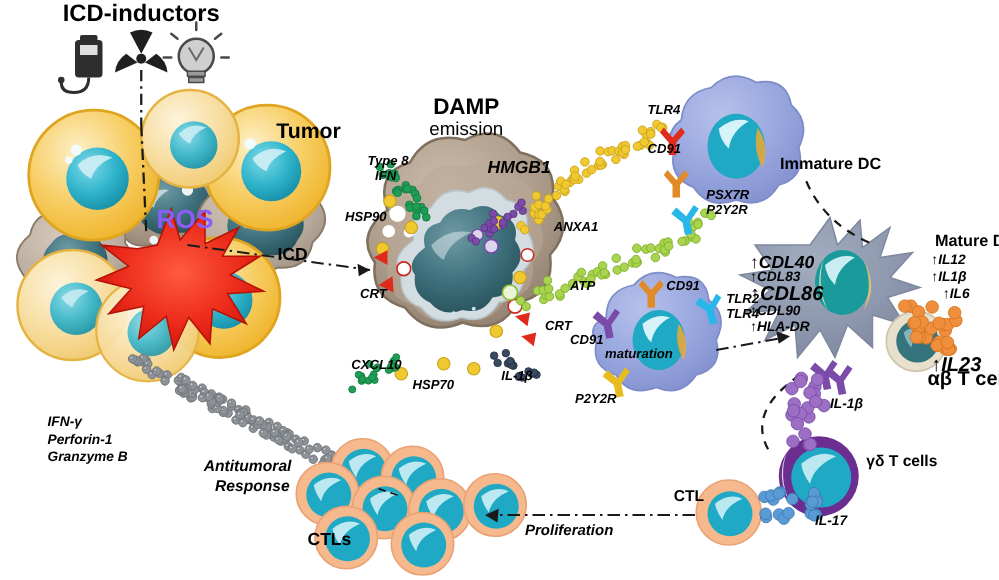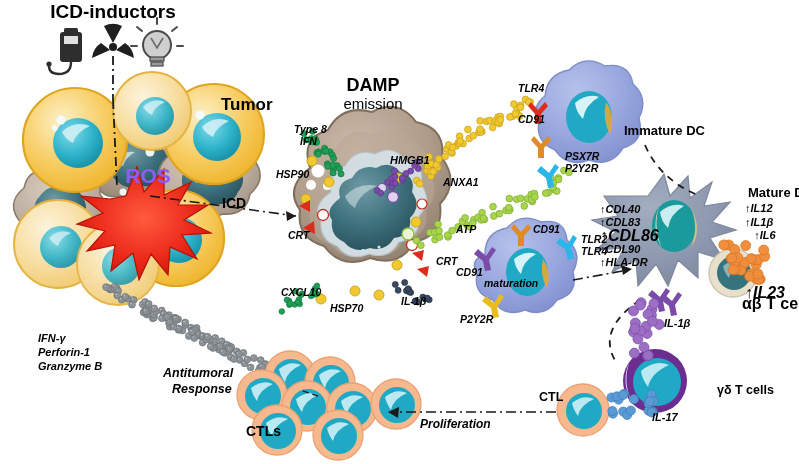--- a/index.html
+++ b/index.html
@@ -929,54 +929,54 @@
 <div class="lbl ital" style="left:294px;top:124px;font-size:10.5px;">Type 8</div>
 <div class="lbl ital" style="left:300px;top:136px;font-size:10.5px;">IFN</div>
 <div class="lbl ital" style="left:276px;top:169px;font-size:10.5px;">HSP90</div>
 <div class="lbl ital" style="left:288px;top:230px;font-size:10.5px;">CRT</div>
 <div class="lbl ital" style="left:281px;top:287px;font-size:10.5px;">CXCL10</div>
 <div class="lbl ital" style="left:330px;top:303px;font-size:10.5px;">HSP70</div>
 <div class="lbl ital" style="left:401px;top:296px;font-size:10.5px;">IL-1β</div>
 <div class="lbl ital" style="left:436px;top:256px;font-size:10.5px;">CRT</div>
 <div class="lbl ital" style="left:456px;top:224px;font-size:10.5px;">ATP</div>
 <div class="lbl ital" style="left:443px;top:177px;font-size:10.5px;">ANXA1</div>
-<div class="lbl ital" style="left:390px;top:126px;font-size:11px;margin-top:29px;">HMGB1</div>
+<div class="lbl ital" style="left:390px;top:126px;font-size:14px;">HMGB1</div>
 
 <div class="lbl ital" style="left:518px;top:83px;font-size:10.5px;">TLR4</div>
 <div class="lbl ital" style="left:518px;top:114px;font-size:10.5px;">CD91</div>
 <div class="lbl ital" style="left:565px;top:151px;font-size:10.5px;">PSX7R</div>
 <div class="lbl ital" style="left:565px;top:163px;font-size:10.5px;">P2Y2R</div>
 
 <div class="lbl ital" style="left:533px;top:224px;font-size:10.5px;">CD91</div>
 <div class="lbl ital" style="left:581px;top:234px;font-size:10.5px;">TLR2</div>
 <div class="lbl ital" style="left:581px;top:246px;font-size:10.5px;">TLR4</div>
 <div class="lbl ital" style="left:456px;top:267px;font-size:10.5px;">CD91</div>
 <div class="lbl ital" style="left:460px;top:314px;font-size:10.5px;">P2Y2R</div>
 
 <div class="lbl bold" style="left:624px;top:124px;font-size:13px;">Immature DC</div>
 <div class="lbl bold" style="left:748px;top:186px;font-size:13px;">Mature DC</div>
 <div class="lbl ital" style="left:484px;top:278px;font-size:10.5px;">maturation</div>
 
 <div style="position:absolute;left:600px;top:203px;">
-  <div class="ital" style="font-size:11px;line-height:13.2px;">↑CDL40</div>
+  <div class="ital" style="font-size:14px;line-height:13.2px;">↑CDL40</div>
   <div class="ital" style="font-size:11px;line-height:13.2px;">↑CDL83</div>
   <div class="ital" style="font-size:16px;line-height:13.2px;">↑CDL86</div>
   <div class="ital" style="font-size:11px;line-height:13.2px;">↑CDL90</div>
   <div class="ital" style="font-size:11px;line-height:13.2px;">↑HLA-DR</div>
 </div>
 
 <div style="position:absolute;left:745px;top:202px;">
   <div class="ital" style="font-size:11px;line-height:13.6px;">↑IL12</div>
   <div class="ital" style="font-size:11px;line-height:13.6px;">↑IL1β</div>
   <div class="ital" style="font-size:11px;line-height:13.6px;text-align:center;">↑IL6</div>
   <div class="ital" style="font-size:16px;line-height:13.6px;margin-top:43px;">↑IL23</div>
 </div>
 
 <div class="lbl bold" style="left:742px;top:295px;font-size:16px;">αβ T cells</div>
-<div class="lbl bold" style="left:693px;top:384px;font-size:12.5px;margin-left:24px;">γδ T cells</div>
+<div class="lbl bold" style="left:693px;top:363px;font-size:12.5px;">γδ T cells</div>
 <div class="lbl ital" style="left:664px;top:318px;font-size:11px;">IL-1β</div>
 <div class="lbl ital" style="left:652px;top:412px;font-size:11px;">IL-17</div>
 <div class="lbl bold" style="left:539px;top:391px;font-size:12.5px;">CTL</div>
 <div class="lbl bold" style="left:246px;top:424px;font-size:14px;">CTLs</div>
 <div class="lbl ital" style="left:420px;top:418px;font-size:12px;">Proliferation</div>
 
 <div style="position:absolute;left:38px;top:316px;margin-top:15px;">
   <div class="ital" style="font-size:11px;line-height:14px;">IFN-γ</div>
   <div class="ital" style="font-size:11px;line-height:14px;">Perforin-1</div>
   <div class="ital" style="font-size:11px;line-height:14px;">Granzyme B</div>

